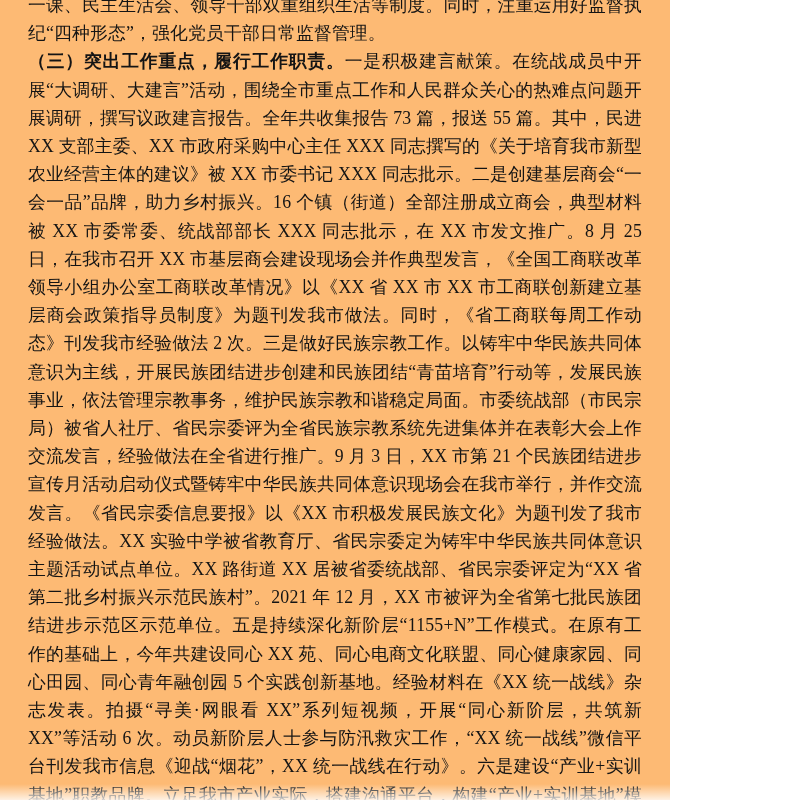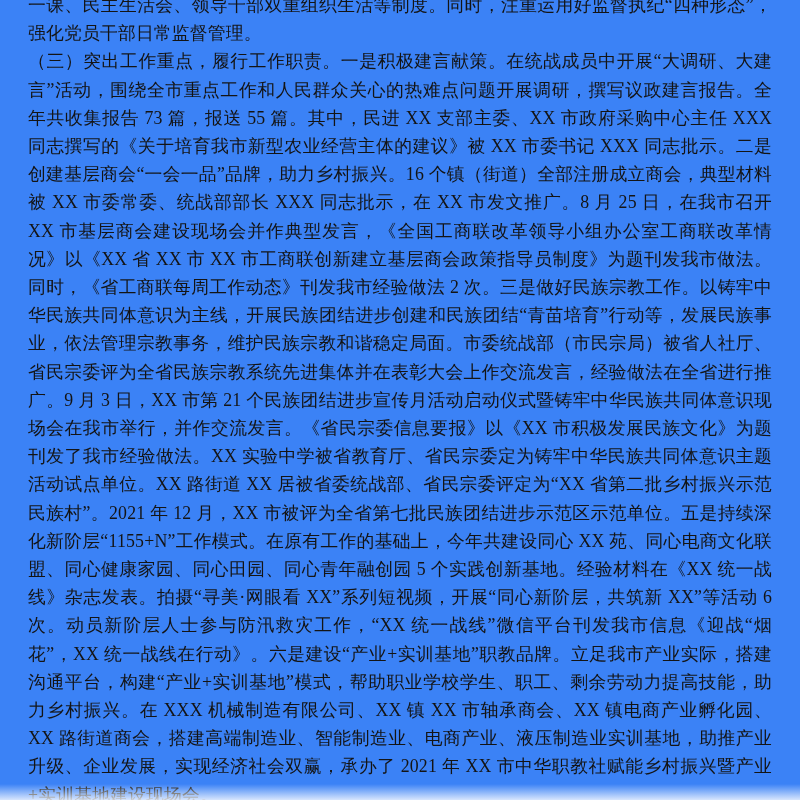--- a/index.html
+++ b/index.html
@@ -7,44 +7,44 @@
     padding: 0;
     background: #ffffff;
   }
   body {
     width: 800px;
     height: 800px;
     overflow: hidden;
   }
   .page {
     position: relative;
-    width: 800px;
+    width: 670px;
     height: 800px;
-    background: #3b82f6;
+    background: #fdba74;
     overflow: hidden;
   }
   .doc {
     position: absolute;
     left: 28px;
     right: 28px;
     top: -9px;
     font-family: "Liberation Serif", "DejaVu Serif", serif;
     font-size: 17.8px;
     line-height: 28.2px;
     color: #141414;
     text-align: justify;
     text-justify: inter-character;
     letter-spacing: 0.2px;
   }
   .doc p {
     margin: 0;
     padding: 0;
   }
   .section-lead {
-    font-weight: normal;
+    font-weight: bold;
   }
   .bottom-fade {
     position: absolute;
     left: 0;
     right: 0;
     bottom: 0;
     height: 16px;
     background: linear-gradient(to bottom, rgba(255,255,255,0), rgba(255,255,255,0.8));
     pointer-events: none;
   }

